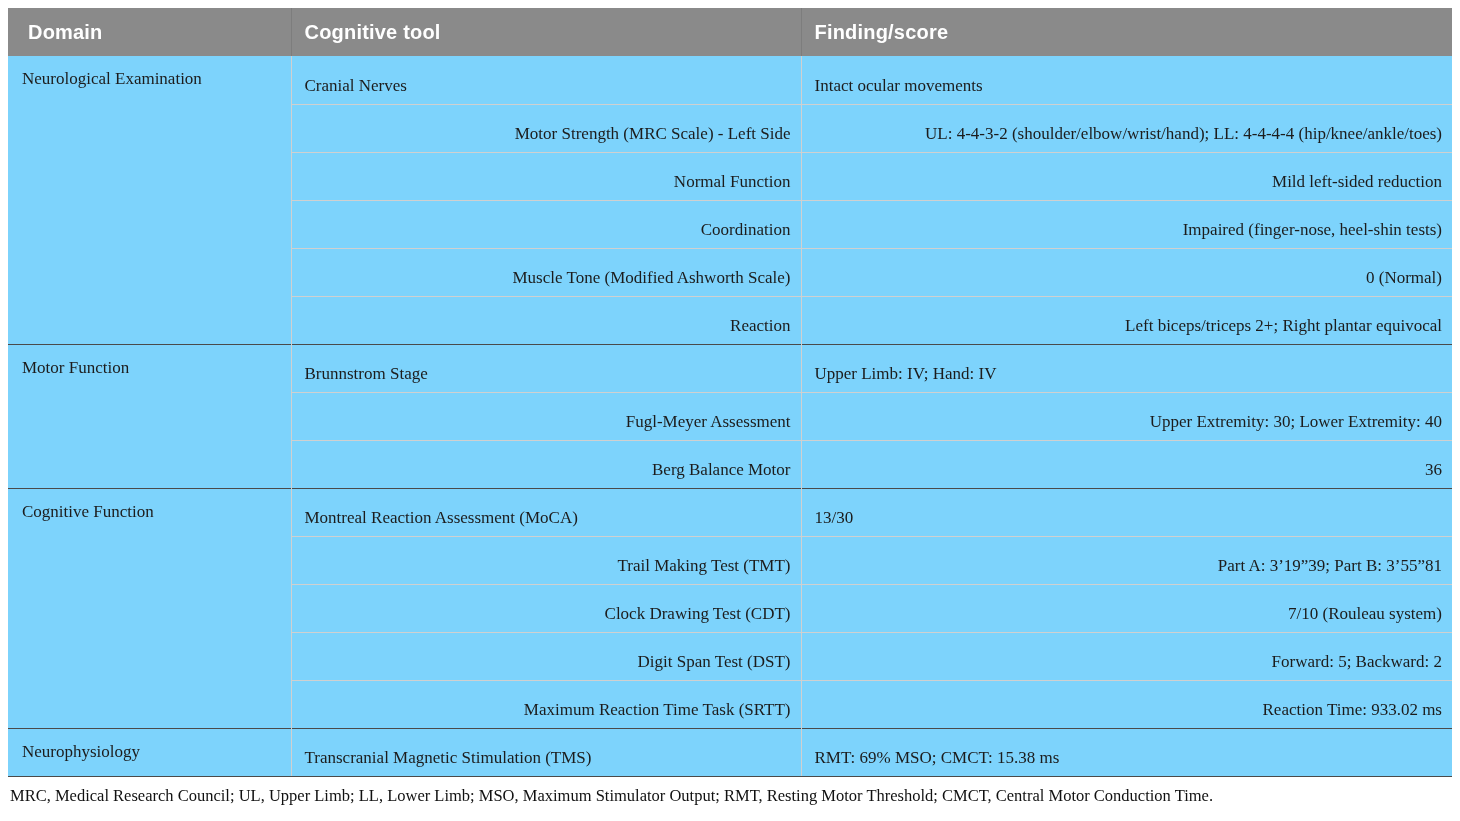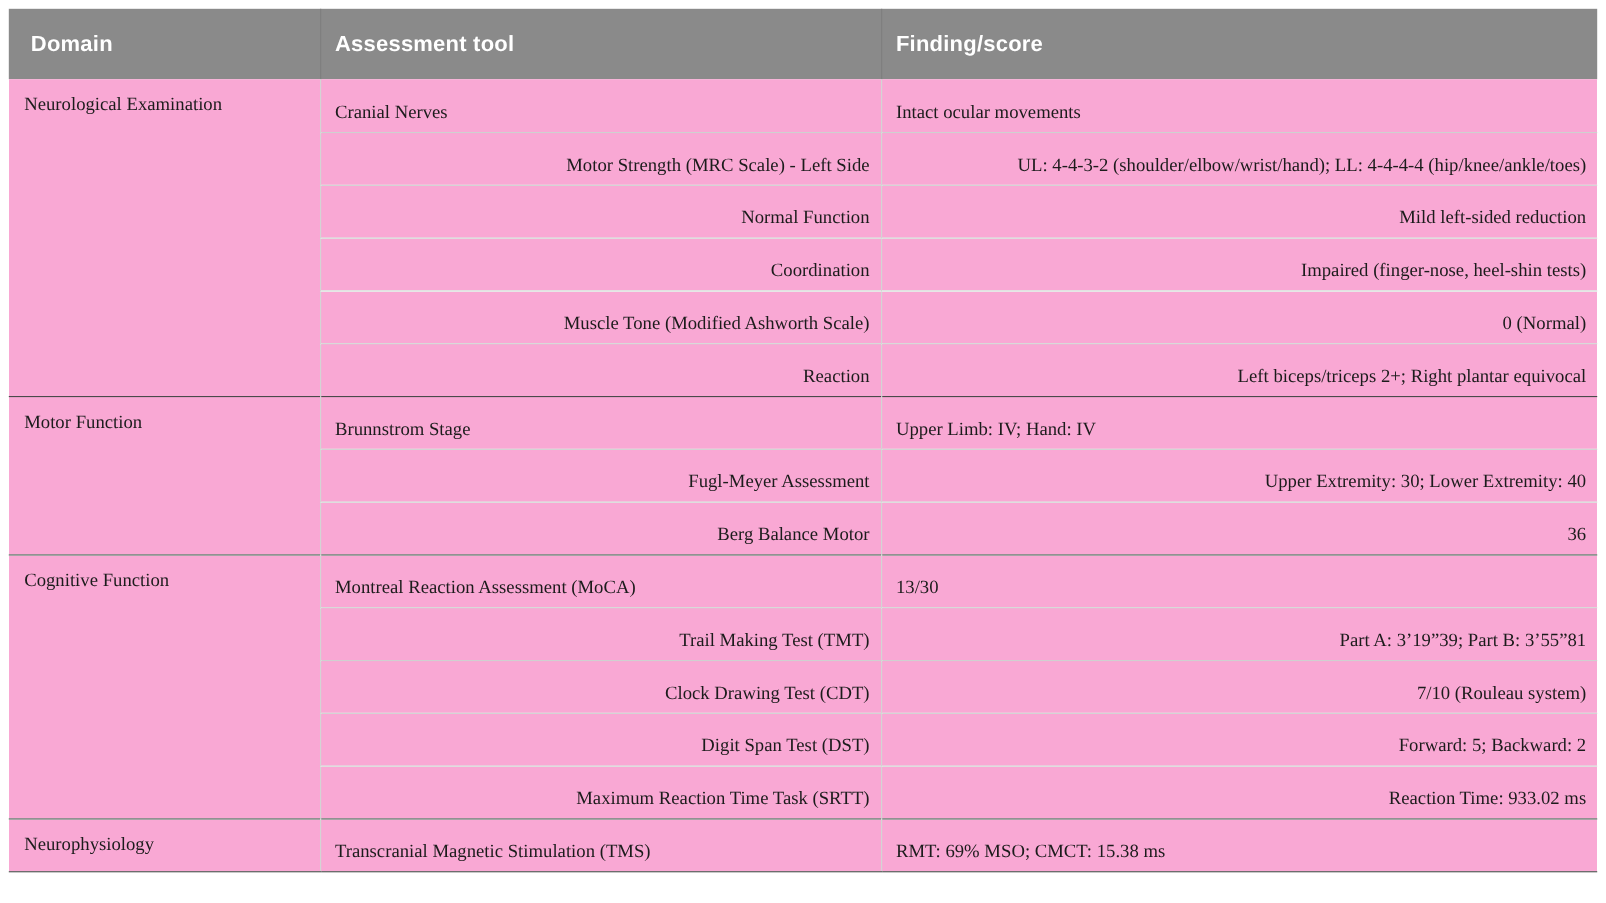--- a/index.html
+++ b/index.html
@@ -26,34 +26,34 @@
     border-collapse: collapse;
     table-layout: fixed;
   }
   thead th {
     background: var(--header-bg, #8a8a8a);
     color: var(--header-text, #ffffff);
     font-family: "Liberation Sans", "DejaVu Sans", sans-serif;
     font-weight: 600;
     font-size: 20px;
     text-align: left;
-    height: 64px;
+    height: 48px;
     padding: 0 10px 0 13px;
     letter-spacing: 0.2px;
   }
   thead th:first-child { padding-left: 20px; }
   thead th + th { border-left: 1px solid #7d7d7d; }
   tbody td {
     font-family: "Liberation Serif", "DejaVu Serif", serif;
     font-size: 17px;
     color: var(--body-text, #1c1c1c);
     height: 48px;
     padding: 12px 10px 0 13px;
     vertical-align: middle;
-    background: #f9a8d4;
+    background: #7dd3fc;
     overflow: hidden;
     white-space: nowrap;
   }
   td.domain-cell {
     vertical-align: top;
     padding-top: 13px;
     padding-left: 14px;
   }
   td.tool-cell, td.finding-cell {
     border-left: 1px solid var(--row-border, #d0d0d0);
@@ -78,21 +78,21 @@
 <div class="page">
   <table class="assessment-table">
     <colgroup>
       <col style="width:283px">
       <col style="width:510px">
       <col style="width:651px">
     </colgroup>
     <thead>
       <tr>
         <th>Domain</th>
-        <th>Assessment tool</th>
+        <th>Cognitive tool</th>
         <th>Finding/score</th>
       </tr>
     </thead>
     <tbody>
         <tr>
           <td class="domain-cell" rowspan="6">Neurological Examination</td>
           <td class="tool-cell">Cranial Nerves</td>
           <td class="finding-cell">Intact ocular movements</td>
         </tr>
         <tr class="row-inner">
@@ -149,13 +149,14 @@
           <td class="tool-cell">Maximum Reaction Time Task (SRTT)</td>
           <td class="finding-cell">Reaction Time: 933.02 ms</td>
         </tr>
         <tr class="group-start">
           <td class="domain-cell" rowspan="1">Neurophysiology</td>
           <td class="tool-cell">Transcranial Magnetic Stimulation (TMS)</td>
           <td class="finding-cell">RMT: 69% MSO; CMCT: 15.38 ms</td>
         </tr>
       </tbody>
   </table>
+  <p class="footnote">MRC, Medical Research Council; UL, Upper Limb; LL, Lower Limb; MSO, Maximum Stimulator Output; RMT, Resting Motor Threshold; CMCT, Central Motor Conduction Time.</p>
 </div>
 
 </body></html>

